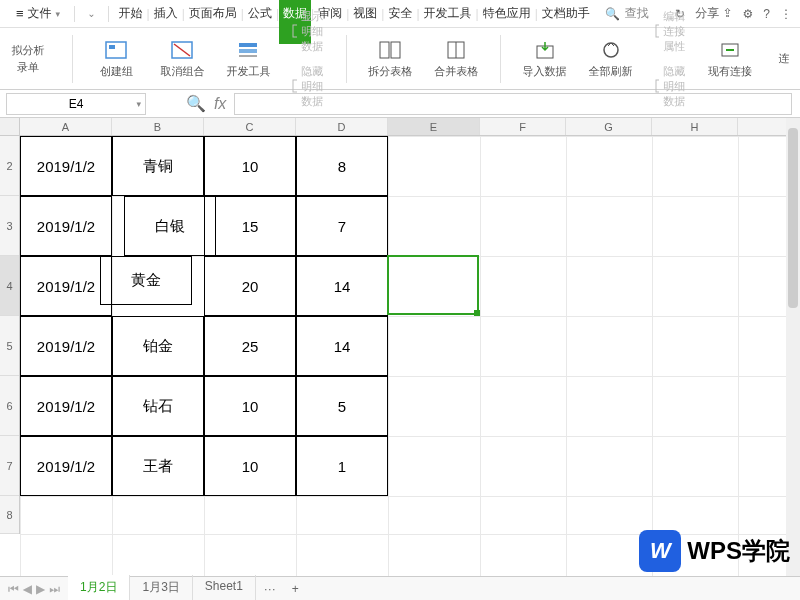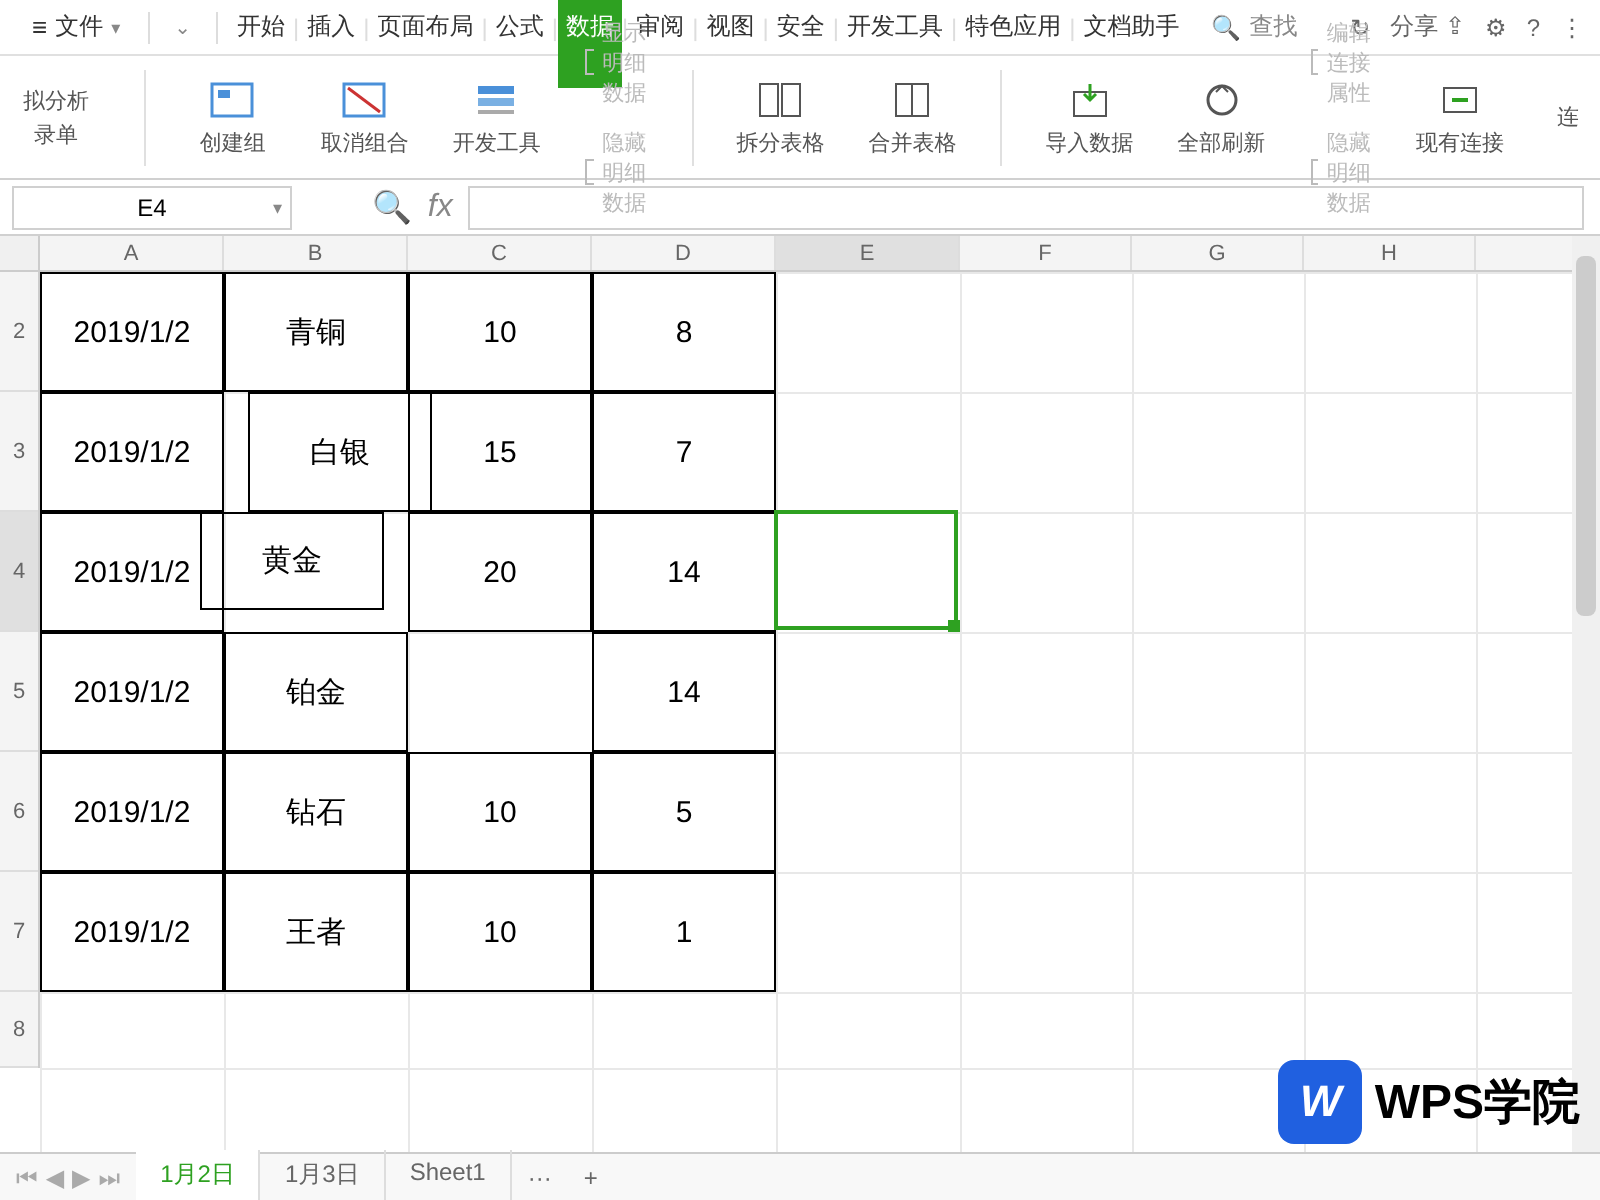--- a/index.html
+++ b/index.html
@@ -279,20 +279,21 @@
       <div class="data-cell" style="left: 0px; top: 60px; width: 92px; height: 60px;">2019/1/2</div>
       <div class="data-cell" style="left: 104px; top: 60px; width: 92px; height: 60px;">白银</div>
       <div class="data-cell" style="left: 184px; top: 60px; width: 92px; height: 60px;">15</div>
       <div class="data-cell" style="left: 276px; top: 60px; width: 92px; height: 60px;">7</div>
       <div class="data-cell" style="left: 0px; top: 120px; width: 92px; height: 60px;">2019/1/2</div>
       <div class="data-cell" style="left: 80px; top: 120px; width: 92px; height: 49px;">黄金</div>
       <div class="data-cell" style="left: 184px; top: 120px; width: 92px; height: 60px;">20</div>
       <div class="data-cell" style="left: 276px; top: 120px; width: 92px; height: 60px;">14</div>
       <div class="data-cell" style="left: 0px; top: 180px; width: 92px; height: 60px;">2019/1/2</div>
       <div class="data-cell" style="left: 92px; top: 180px; width: 92px; height: 60px;">铂金</div>
+      <div class="data-cell" style="left: 184px; top: 180px; width: 92px; height: 60px;">25</div>
       <div class="data-cell" style="left: 276px; top: 180px; width: 92px; height: 60px;">14</div>
       <div class="data-cell" style="left: 0px; top: 240px; width: 92px; height: 60px;">2019/1/2</div>
       <div class="data-cell" style="left: 92px; top: 240px; width: 92px; height: 60px;">钻石</div>
       <div class="data-cell" style="left: 184px; top: 240px; width: 92px; height: 60px;">10</div>
       <div class="data-cell" style="left: 276px; top: 240px; width: 92px; height: 60px;">5</div>
       <div class="data-cell" style="left: 0px; top: 300px; width: 92px; height: 60px;">2019/1/2</div>
       <div class="data-cell" style="left: 92px; top: 300px; width: 92px; height: 60px;">王者</div>
       <div class="data-cell" style="left: 184px; top: 300px; width: 92px; height: 60px;">10</div>
       <div class="data-cell" style="left: 276px; top: 300px; width: 92px; height: 60px;">1</div>
       <div class="selection" style="left: 367px; top: 119px; width: 92px; height: 60px;"></div>

